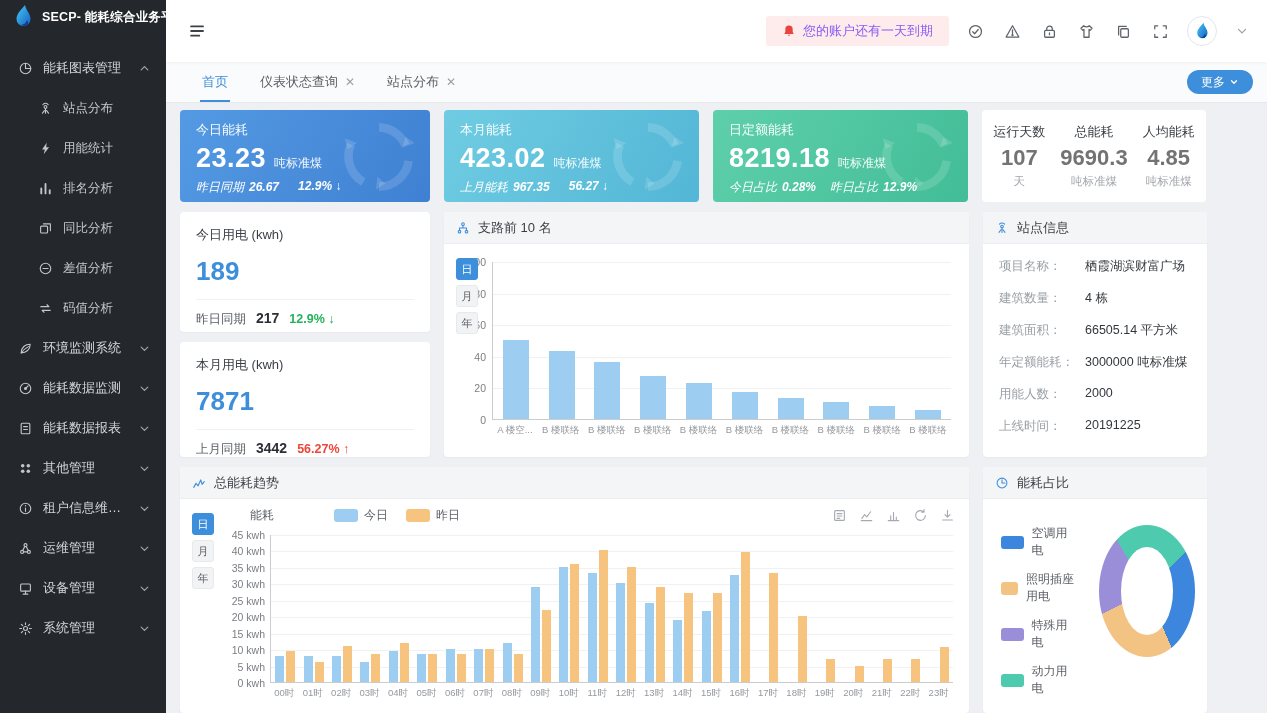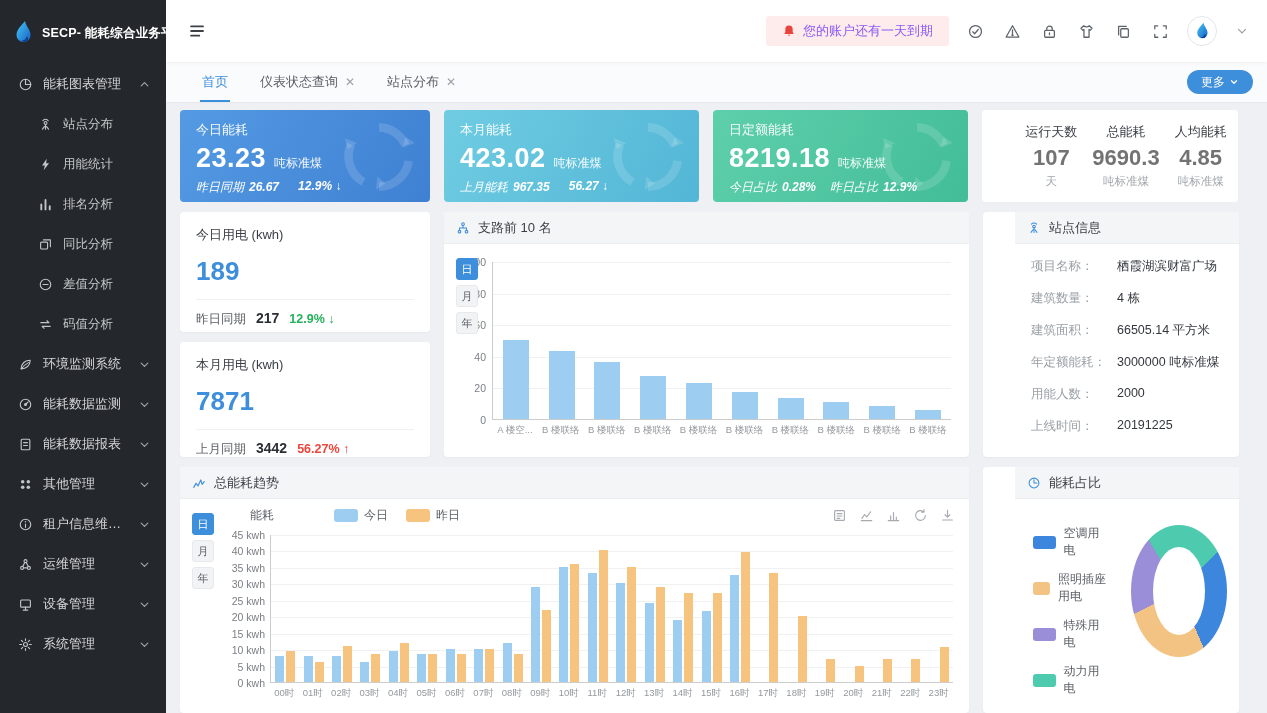--- a/index.html
+++ b/index.html
@@ -3,21 +3,21 @@
 <meta charset="utf-8">
 <style>
   * { margin:0; padding:0; box-sizing:border-box; }
   html,body { width:1267px; height:713px; overflow:hidden; }
   body { font-family:"Liberation Sans","DejaVu Sans",sans-serif; background:#eef0f4; color:#333; font-size:13px; }
   .ico { display:inline-flex; align-items:center; justify-content:center; }
   .ico svg { display:block; }
 
   
   #sidebar { position:absolute; left:0; top:0; bottom:0; width:166px; background:#24272b; z-index:5; }
-  .logo-row { display:flex; align-items:center; gap:8px; padding:20px 12px 18px 12px; }
+  .logo-row { display:flex; align-items:center; gap:8px; padding:4px 12px 18px 12px; }
   .logo-title { color:#fff; font-weight:bold; font-size:12.5px; letter-spacing:.2px; white-space:nowrap; }
   .menu-item { display:flex; align-items:center; gap:10px; height:40px; padding:0 14px 0 18px; color:#d4d6d9; font-size:13px; cursor:pointer; }
   .menu-item .ico { color:#c2c5c9; }
   .menu-item .chev { margin-left:auto; color:#9a9ea3; }
   .submenu .menu-item { padding-left:38px; color:#c6c9cc; font-size:12.5px; height:40px; }
   .menu-label { white-space:nowrap; overflow:hidden; text-overflow:ellipsis; }
 
   
   #header { position:absolute; left:166px; top:0; right:0; height:62px; background:#fff; display:flex; align-items:center; padding:0 18px 0 22px; box-shadow:0 1px 3px rgba(0,0,0,.05); z-index:4; }
   #collapse-btn { color:#3d4148; cursor:pointer; }
@@ -34,21 +34,21 @@
   .tab.active { color:#3d8edb; }
   .tab.active::after { content:""; position:absolute; left:14px; right:14px; bottom:0; height:2px; background:#3d8edb; }
   .tab .close { color:#9aa0a6; font-size:12px; }
   .more-btn { margin-left:auto; align-self:center; background:#3d8edb; color:#fff; border:none; border-radius:13px; height:24px; padding:0 14px; font-size:12px; display:flex; align-items:center; gap:4px; cursor:pointer; }
 
   
   #main { position:absolute; left:166px; top:103px; right:0; bottom:0; padding:7px 14px; overflow:hidden; }
   .row { display:flex; gap:14px; margin-bottom:10px; }
   .col-left { width:250px; flex:none; display:flex; flex-direction:column; gap:10px; }
   .col-mid  { width:525px; flex:none; }
-  .col-right{ width:256px; flex:none;padding-left:32px; }
+  .col-right{ width:224px; flex:none; }
 
   
   .stat-card { height:92px; border-radius:4px; color:#fff; padding:11px 16px; position:relative; overflow:hidden; cursor:default; }
   .stat-card .sc-title { font-size:13px; opacity:.95; }
   .stat-card .sc-valrow { margin-top:4px; display:flex; align-items:baseline; gap:8px; }
   .stat-card .sc-value { font-size:27px; font-weight:bold; letter-spacing:.5px; }
   .stat-card .sc-unit { font-size:12px; opacity:.95; }
   .stat-card .sc-meta { margin-top:5px; font-size:12px; display:flex; gap:14px;font-style:italic; }
   .stat-card .sc-meta b { font-weight:bold; margin-left:5px; }
   .sc-watermark { position:absolute; right:10px; top:8px; opacity:.9; }

